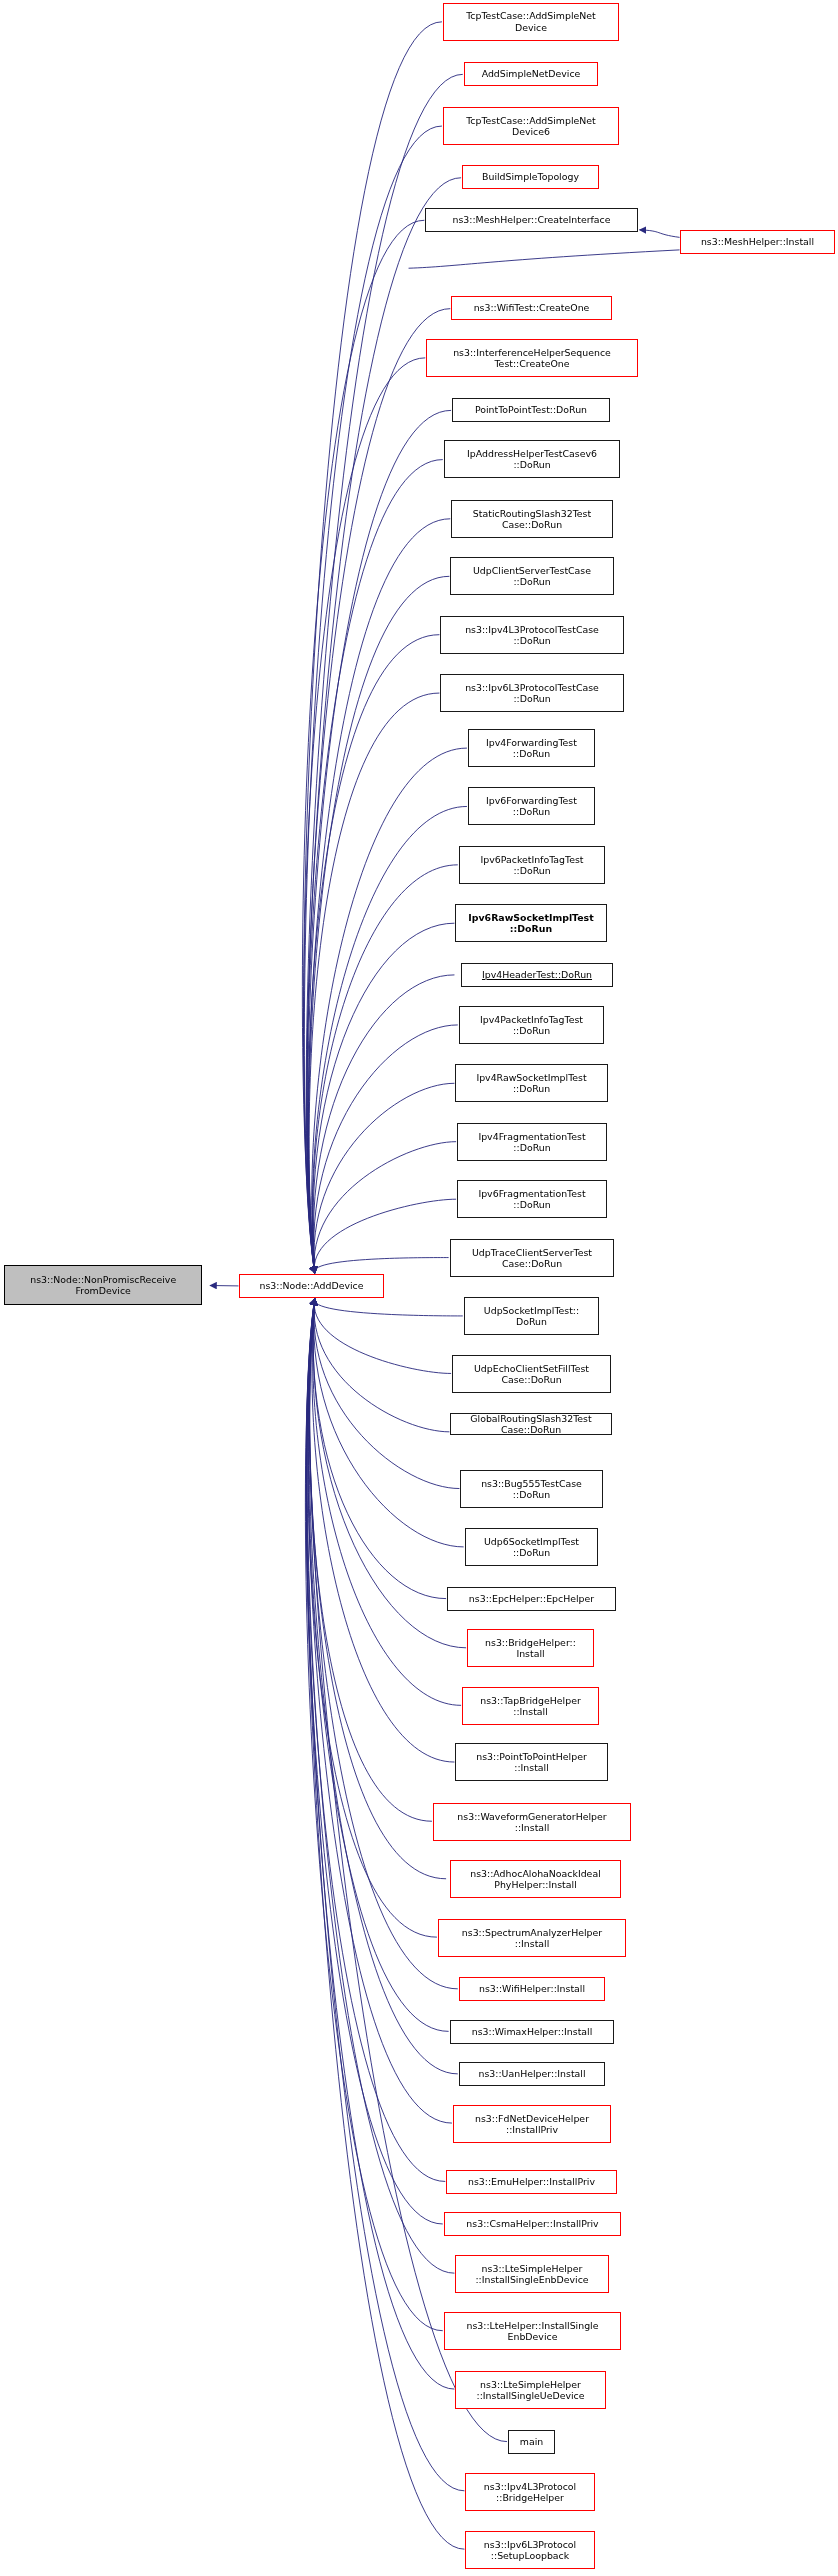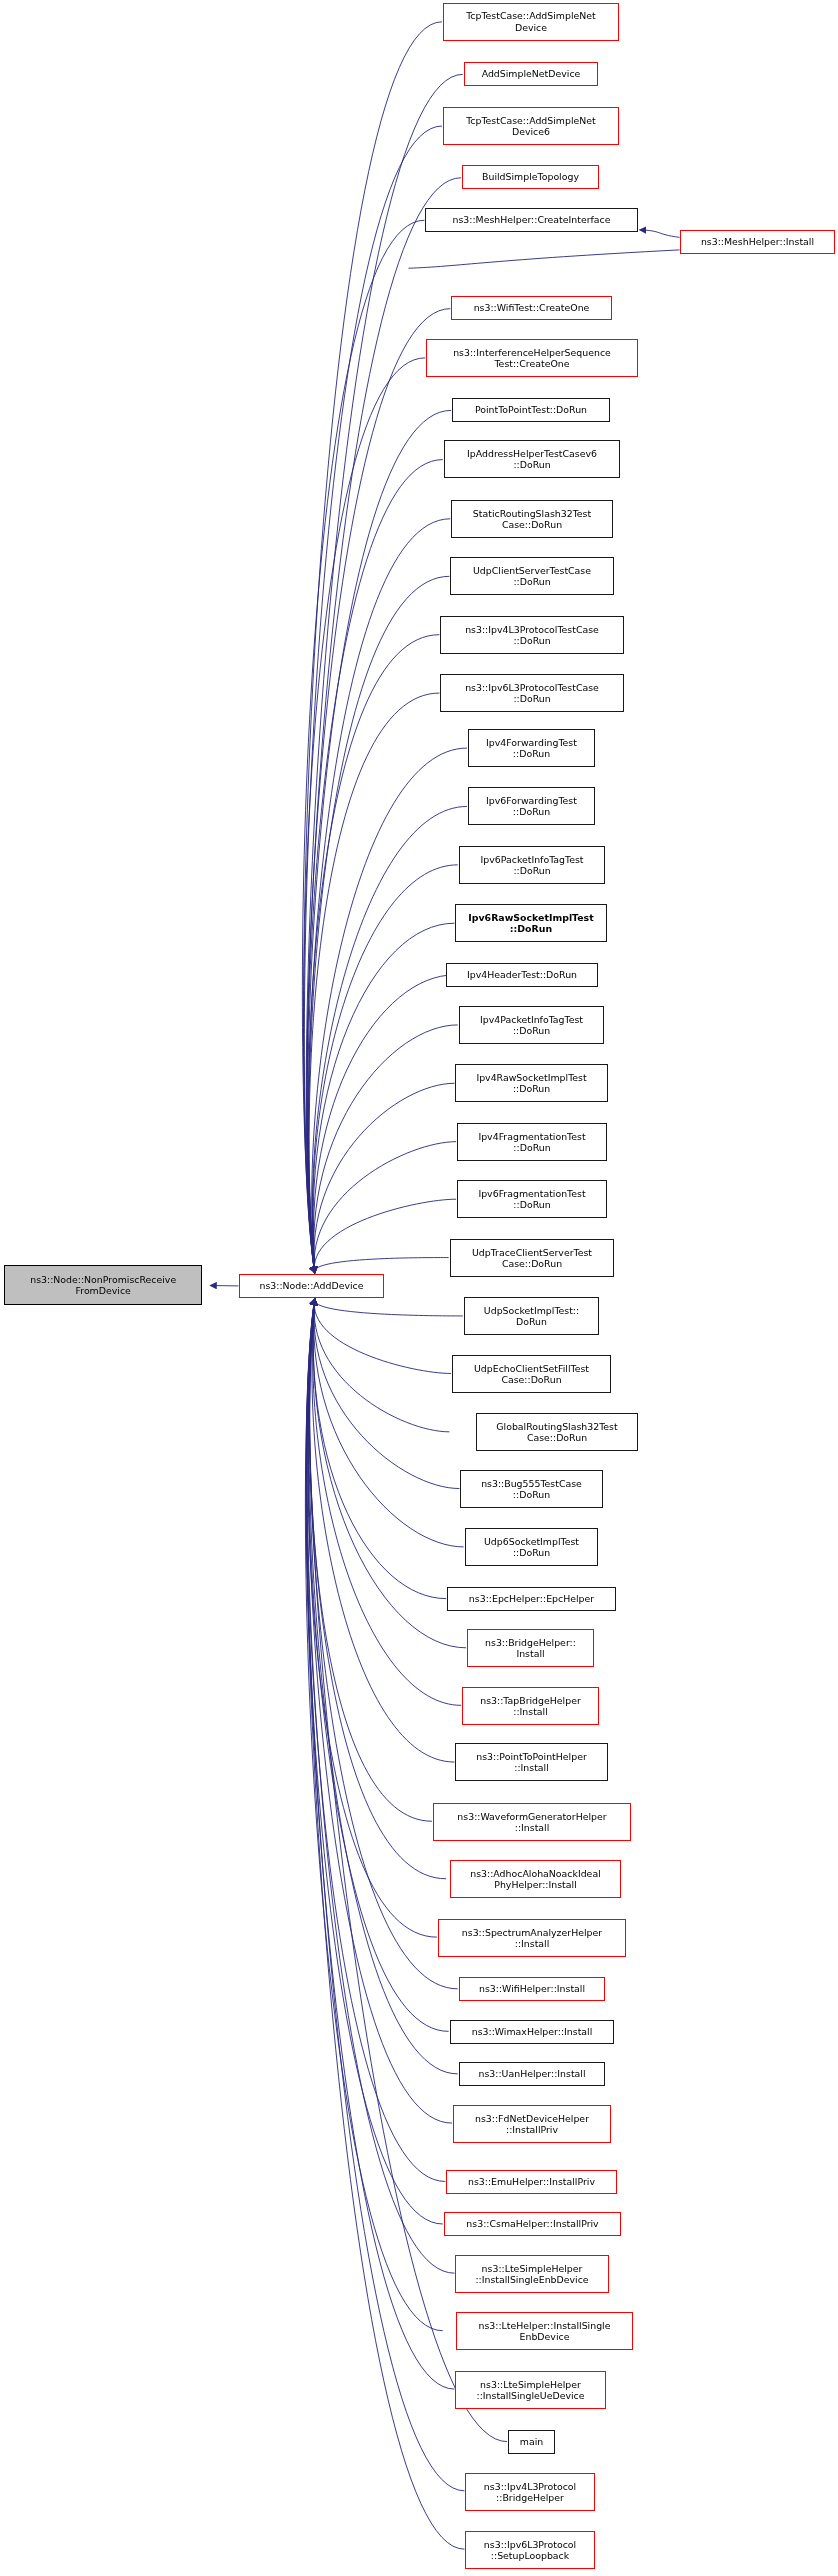--- a/index.html
+++ b/index.html
@@ -143,36 +143,36 @@
       <div class="node black" style="left: 440px; top: 674px; width: 184px; height: 38px;">ns3::Ipv6L3ProtocolTestCase
 ::DoRun</div>
       <div class="node black" style="left: 468px; top: 729px; width: 127px; height: 38px;">Ipv4ForwardingTest
 ::DoRun</div>
       <div class="node black" style="left: 468px; top: 787px; width: 127px; height: 38px;">Ipv6ForwardingTest
 ::DoRun</div>
       <div class="node black" style="left: 459px; top: 846px; width: 146px; height: 38px;">Ipv6PacketInfoTagTest
 ::DoRun</div>
       <div class="node black" style="left: 455px; top: 904px; width: 152px; height: 38px; font-weight: bold;">Ipv6RawSocketImplTest
 ::DoRun</div>
-      <div class="node black" style="left: 446px; top: 963px; width: 152px; height: 24px;">Ipv4HeaderTest::DoRun</div>
+      <div class="node black" style="left: 461px; top: 963px; width: 152px; height: 24px; text-decoration: underline;">Ipv4HeaderTest::DoRun</div>
       <div class="node black" style="left: 459px; top: 1006px; width: 145px; height: 38px;">Ipv4PacketInfoTagTest
 ::DoRun</div>
       <div class="node black" style="left: 455px; top: 1064px; width: 153px; height: 38px;">Ipv4RawSocketImplTest
 ::DoRun</div>
       <div class="node black" style="left: 457px; top: 1123px; width: 150px; height: 38px;">Ipv4FragmentationTest
 ::DoRun</div>
       <div class="node black" style="left: 457px; top: 1180px; width: 150px; height: 38px;">Ipv6FragmentationTest
 ::DoRun</div>
       <div class="node black" style="left: 450px; top: 1239px; width: 164px; height: 38px;">UdpTraceClientServerTest
 Case::DoRun</div>
       <div class="node black" style="left: 464px; top: 1297px; width: 135px; height: 38px;">UdpSocketImplTest::
 DoRun</div>
       <div class="node black" style="left: 452px; top: 1355px; width: 159px; height: 38px;">UdpEchoClientSetFillTest
 Case::DoRun</div>
-      <div class="node black" style="left: 476px; top: 1413px; width: 162px; height: 38px;">GlobalRoutingSlash32Test
+      <div class="node black" style="left: 450px; top: 1413px; width: 162px; height: 22px;">GlobalRoutingSlash32Test
 Case::DoRun</div>
       <div class="node black" style="left: 460px; top: 1470px; width: 143px; height: 38px;">ns3::Bug555TestCase
 ::DoRun</div>
       <div class="node black" style="left: 465px; top: 1528px; width: 133px; height: 38px;">Udp6SocketImplTest
 ::DoRun</div>
       <div class="node black" style="left: 447px; top: 1587px; width: 169px; height: 24px;">ns3::EpcHelper::EpcHelper</div>
       <div class="node red" style="left: 467px; top: 1629px; width: 127px; height: 38px;">ns3::BridgeHelper::
 Install</div>
       <div class="node red" style="left: 462px; top: 1687px; width: 137px; height: 38px;">ns3::TapBridgeHelper
 ::Install</div>
@@ -186,21 +186,21 @@
 ::Install</div>
       <div class="node red" style="left: 459px; top: 1977px; width: 146px; height: 24px;">ns3::WifiHelper::Install</div>
       <div class="node black" style="left: 450px; top: 2020px; width: 164px; height: 24px;">ns3::WimaxHelper::Install</div>
       <div class="node black" style="left: 459px; top: 2062px; width: 146px; height: 24px;">ns3::UanHelper::Install</div>
       <div class="node red" style="left: 453px; top: 2105px; width: 158px; height: 38px;">ns3::FdNetDeviceHelper
 ::InstallPriv</div>
       <div class="node red" style="left: 446px; top: 2170px; width: 171px; height: 24px;">ns3::EmuHelper::InstallPriv</div>
       <div class="node red" style="left: 444px; top: 2212px; width: 177px; height: 24px;">ns3::CsmaHelper::InstallPriv</div>
       <div class="node red" style="left: 455px; top: 2255px; width: 154px; height: 38px;">ns3::LteSimpleHelper
 ::InstallSingleEnbDevice</div>
-      <div class="node red" style="left: 444px; top: 2312px; width: 177px; height: 38px; margin-left: 12px;">ns3::LteHelper::InstallSingle
+      <div class="node red" style="left: 444px; top: 2312px; width: 177px; height: 38px;">ns3::LteHelper::InstallSingle
 EnbDevice</div>
       <div class="node red" style="left: 455px; top: 2371px; width: 151px; height: 38px;">ns3::LteSimpleHelper
 ::InstallSingleUeDevice</div>
       <div class="node black" style="left: 508px; top: 2430px; width: 47px; height: 24px;">main</div>
       <div class="node red" style="left: 465px; top: 2473px; width: 130px; height: 38px;">ns3::Ipv4L3Protocol
 ::BridgeHelper</div>
       <div class="node red" style="left: 465px; top: 2531px; width: 130px; height: 38px;">ns3::Ipv6L3Protocol
 ::SetupLoopback</div>
     </div>
 </div>

